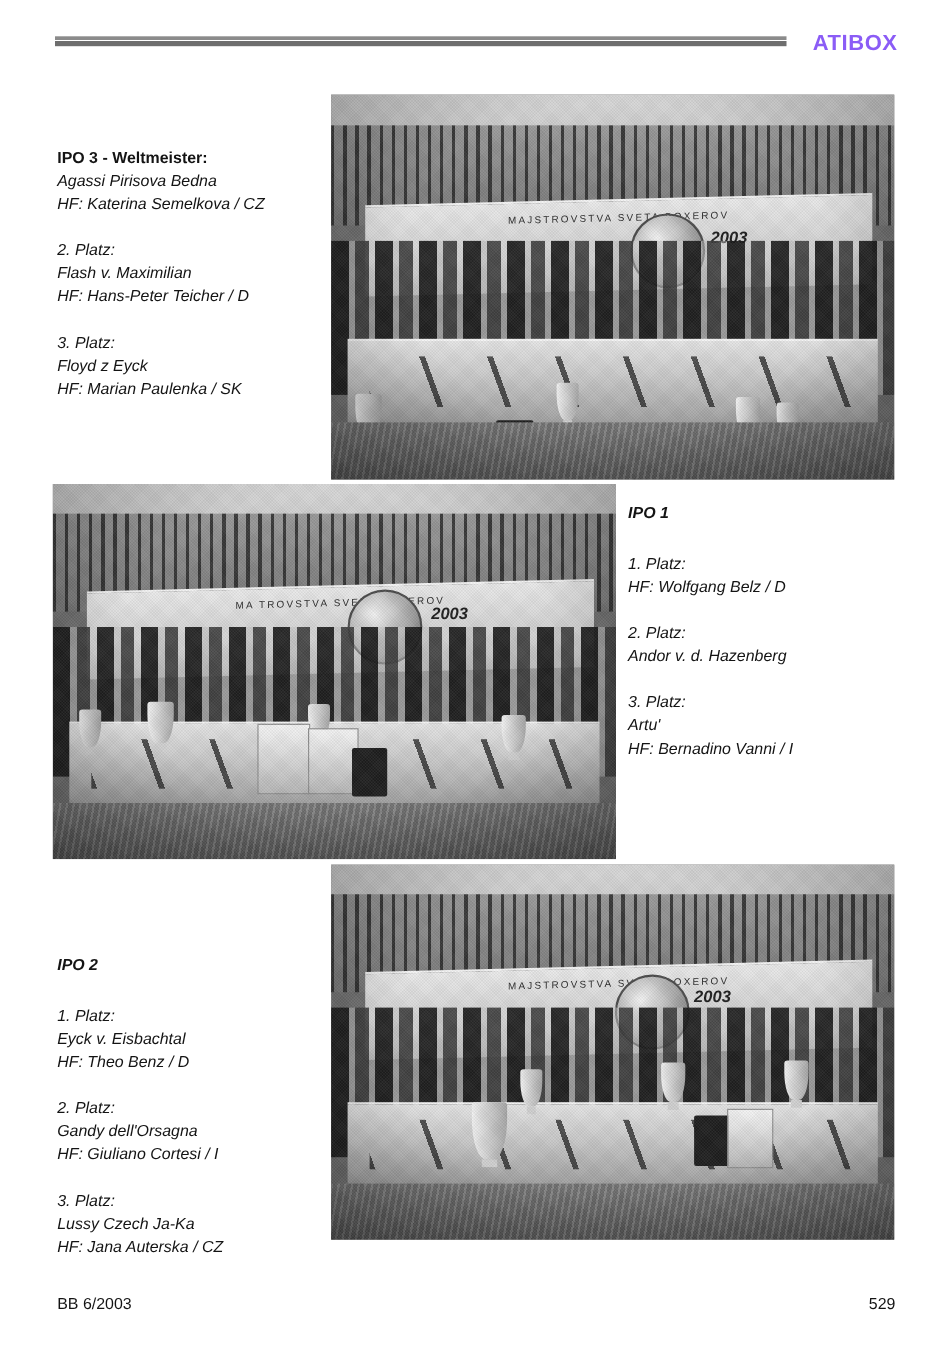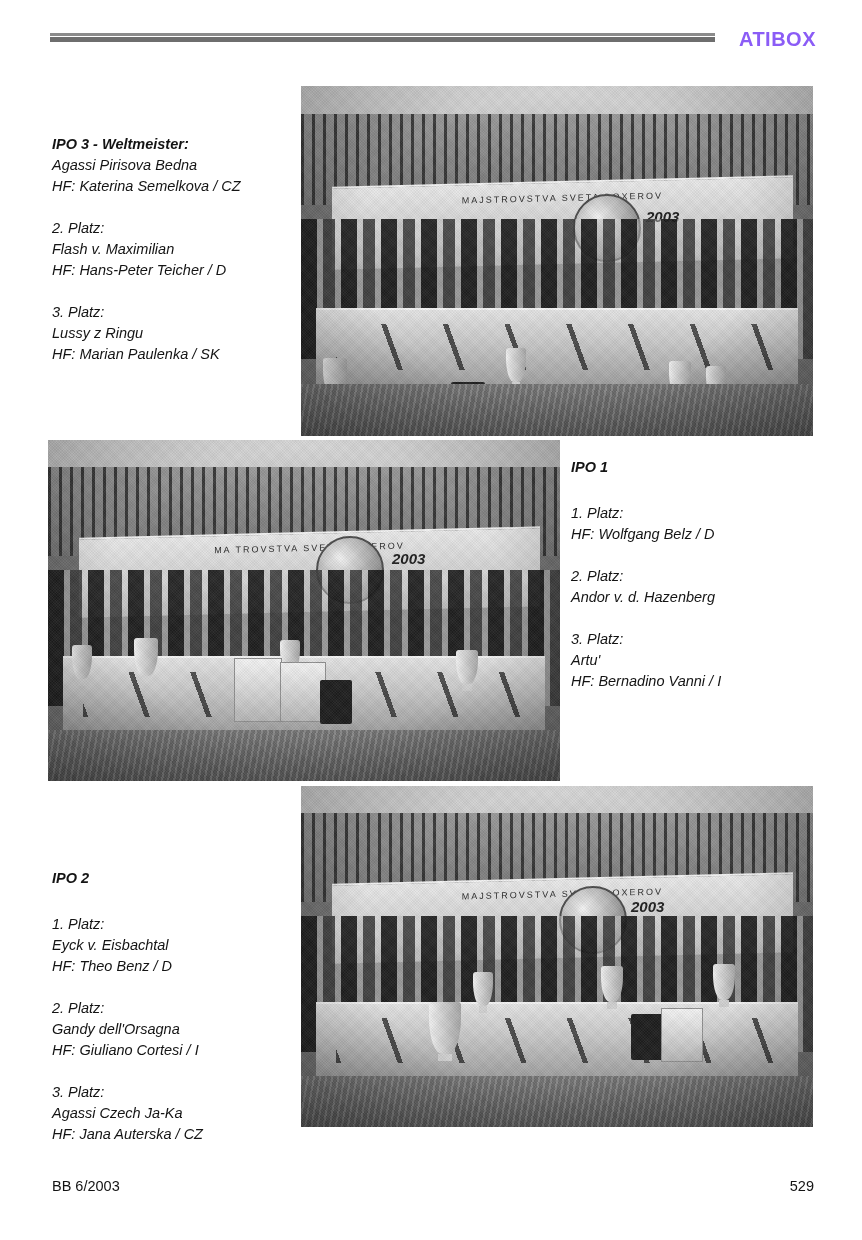--- a/index.html
+++ b/index.html
@@ -195,21 +195,20 @@
   #photo-ipo2 { left: 301px; top: 786px; width: 512px; height: 341px; }
 
   
   .caption {
     position: absolute;
     font-size: 14.5px;
     line-height: 21px;
     color: #141414;
   }
   .caption .cap-title {
-    font-style: italic;
     font-weight: bold;
     margin: 0 0 0 0;
     white-space: nowrap;
   }
   .caption .cap-line {
     font-style: italic;
     margin: 0;
     white-space: nowrap;
   }
   .caption .cap-gap { height: 21px; }
@@ -275,21 +274,21 @@
   <div class="caption" id="cap-ipo3">
     <p class="cap-title">IPO 3 - Weltmeister:</p>
     <p class="cap-line">Agassi Pirisova Bedna</p>
     <p class="cap-line">HF: Katerina Semelkova / CZ</p>
     <div class="cap-gap"></div>
     <p class="cap-line">2. Platz:</p>
     <p class="cap-line">Flash v. Maximilian</p>
     <p class="cap-line">HF: Hans-Peter Teicher / D</p>
     <div class="cap-gap"></div>
     <p class="cap-line">3. Platz:</p>
-    <p class="cap-line">Lussy z Ringu</p>
+    <p class="cap-line">Floyd z Eyck</p>
     <p class="cap-line">HF: Marian Paulenka / SK</p>
   </div>
 
   <div class="photo" id="photo-ipo1">
     <div class="ph-sky"></div>
     <div class="ph-trees"></div>
     <div class="ph-banner">
       <div class="ph-banner-text">MA  TROVSTVA SVETA BOXEROV</div>
     </div>
     <div class="ph-globe" style="left:268px; top:96px;"></div>
@@ -348,20 +347,20 @@
     <div class="cap-sub-gap"></div>
     <p class="cap-line">1. Platz:</p>
     <p class="cap-line">Eyck v. Eisbachtal</p>
     <p class="cap-line">HF: Theo Benz / D</p>
     <div class="cap-gap"></div>
     <p class="cap-line">2. Platz:</p>
     <p class="cap-line">Gandy dell'Orsagna</p>
     <p class="cap-line">HF: Giuliano Cortesi / I</p>
     <div class="cap-gap"></div>
     <p class="cap-line">3. Platz:</p>
-    <p class="cap-line">Agassi Czech Ja-Ka</p>
+    <p class="cap-line">Lussy Czech Ja-Ka</p>
     <p class="cap-line">HF: Jana Auterska / CZ</p>
   </div>
 
   <div class="footer-left">BB 6/2003</div>
   <div class="footer-right">529</div>
 
 </div>
 
 </body></html>

